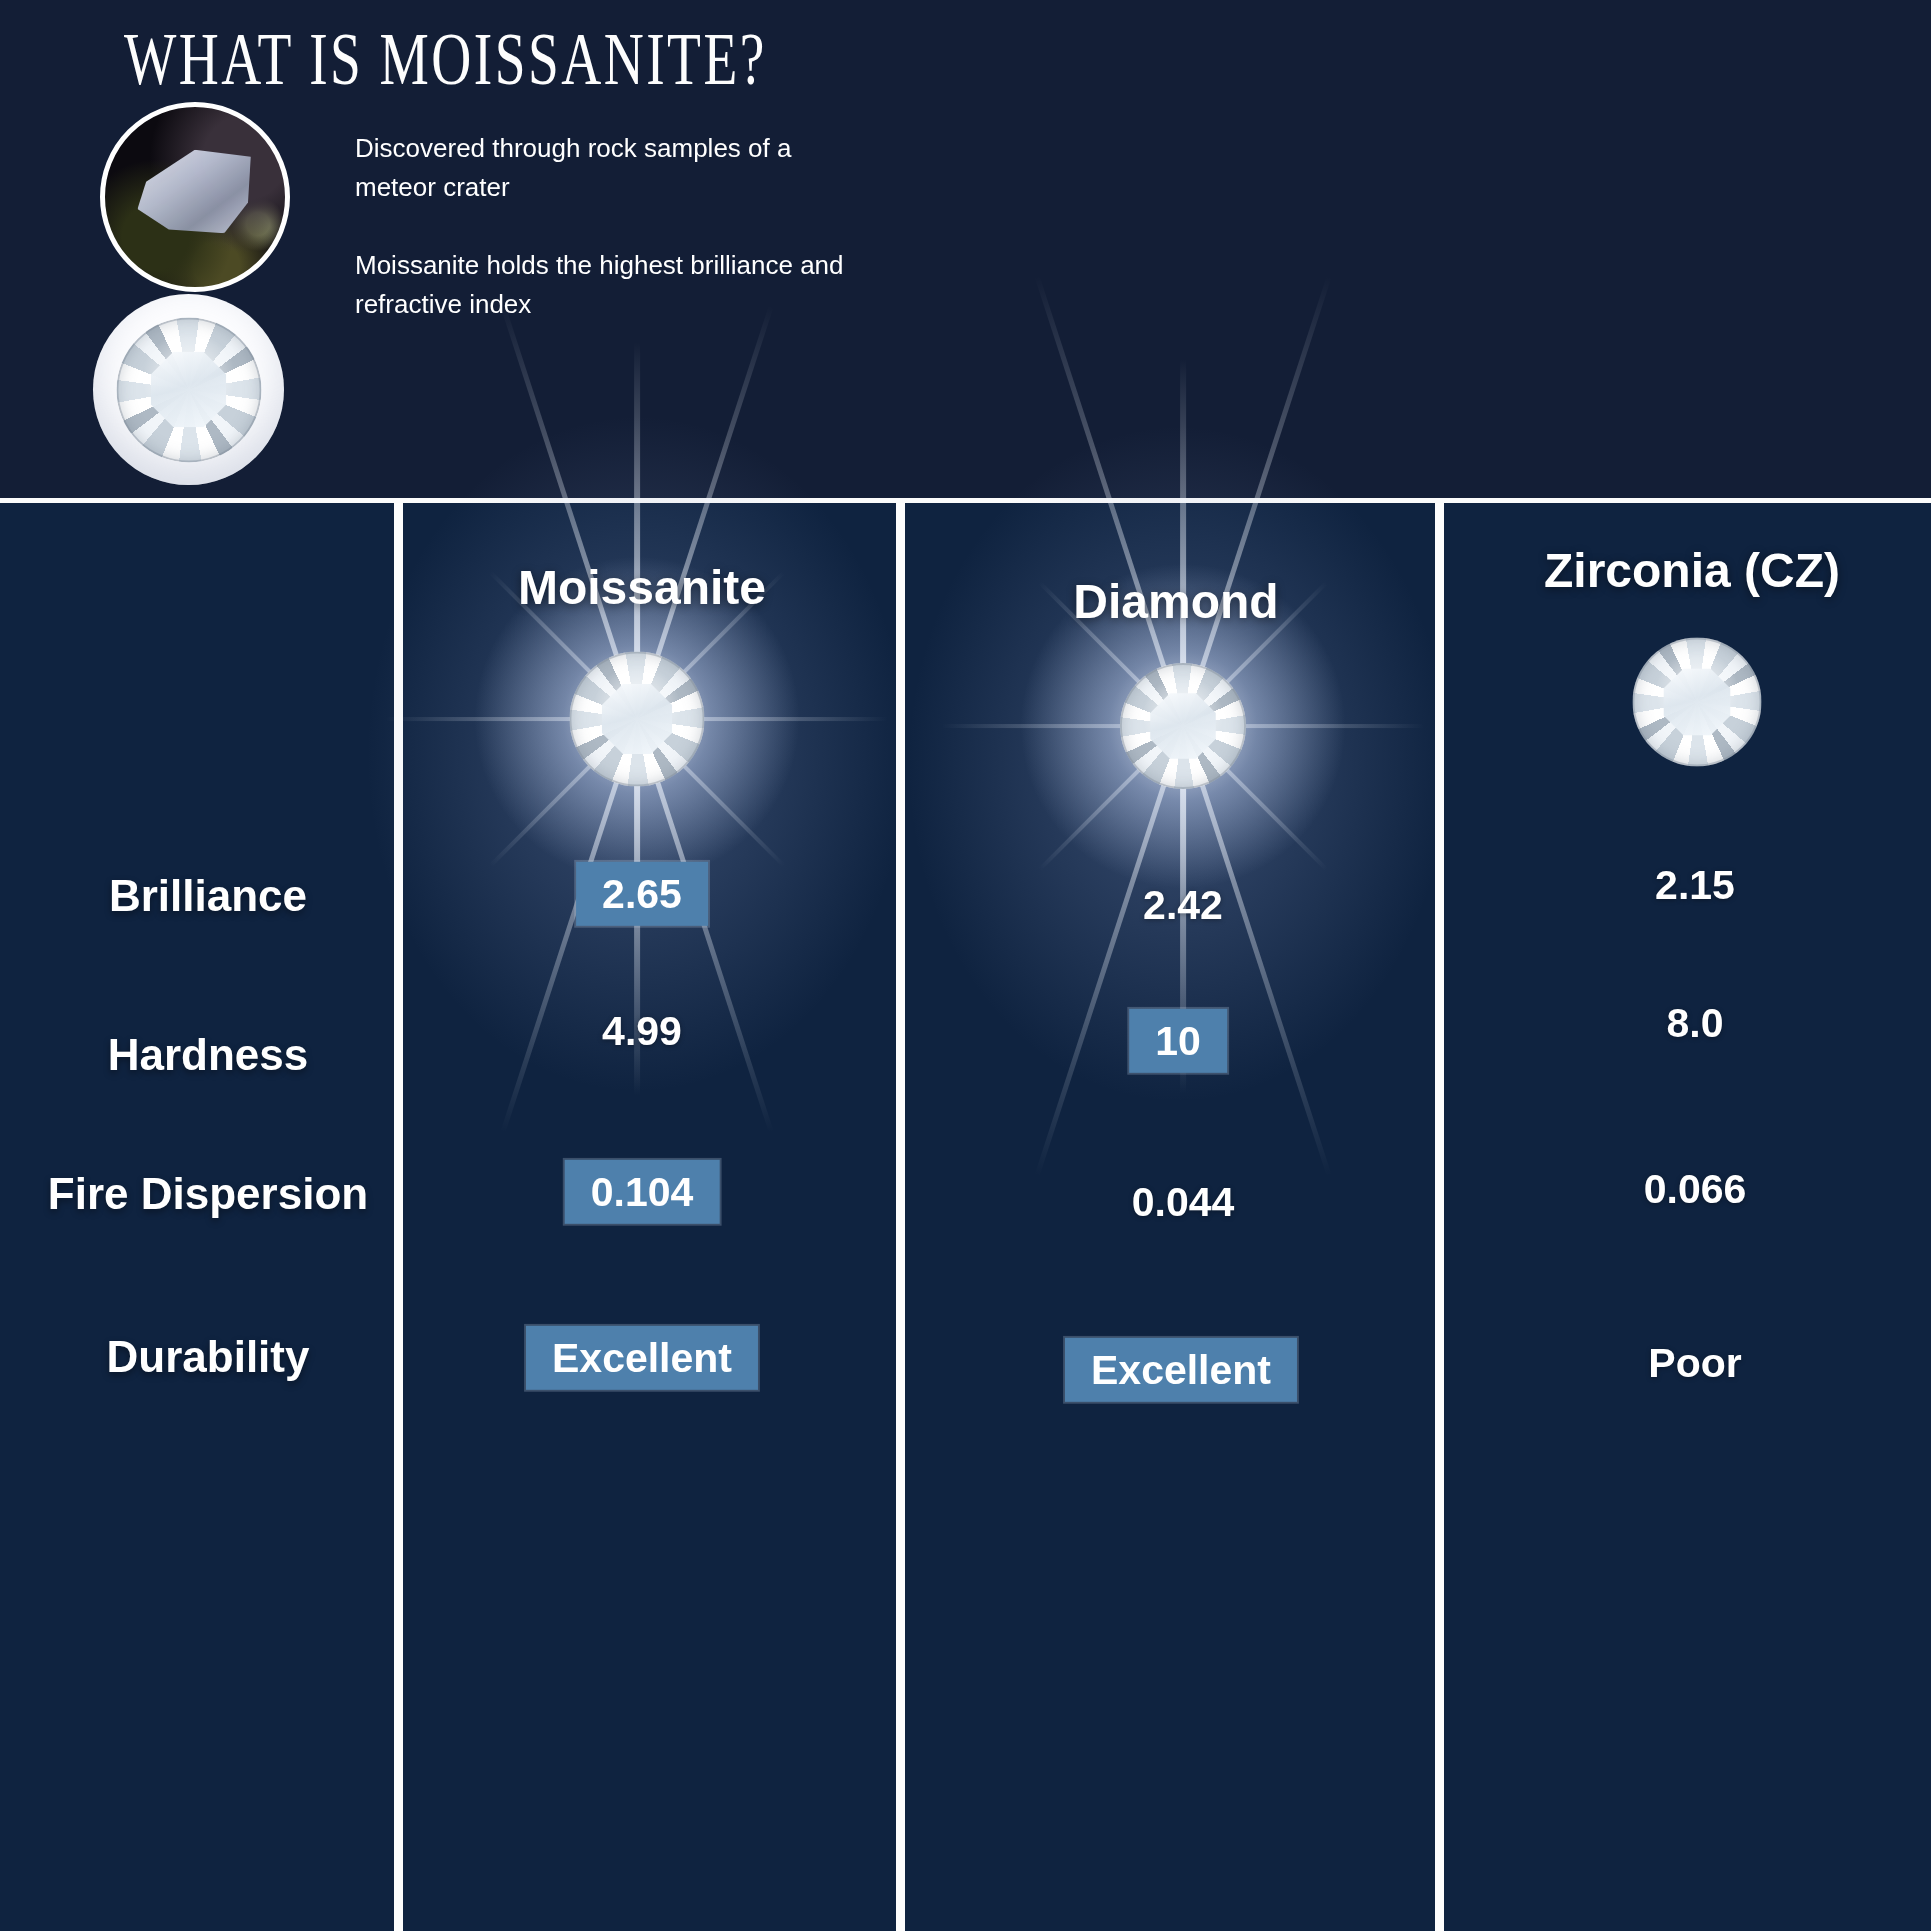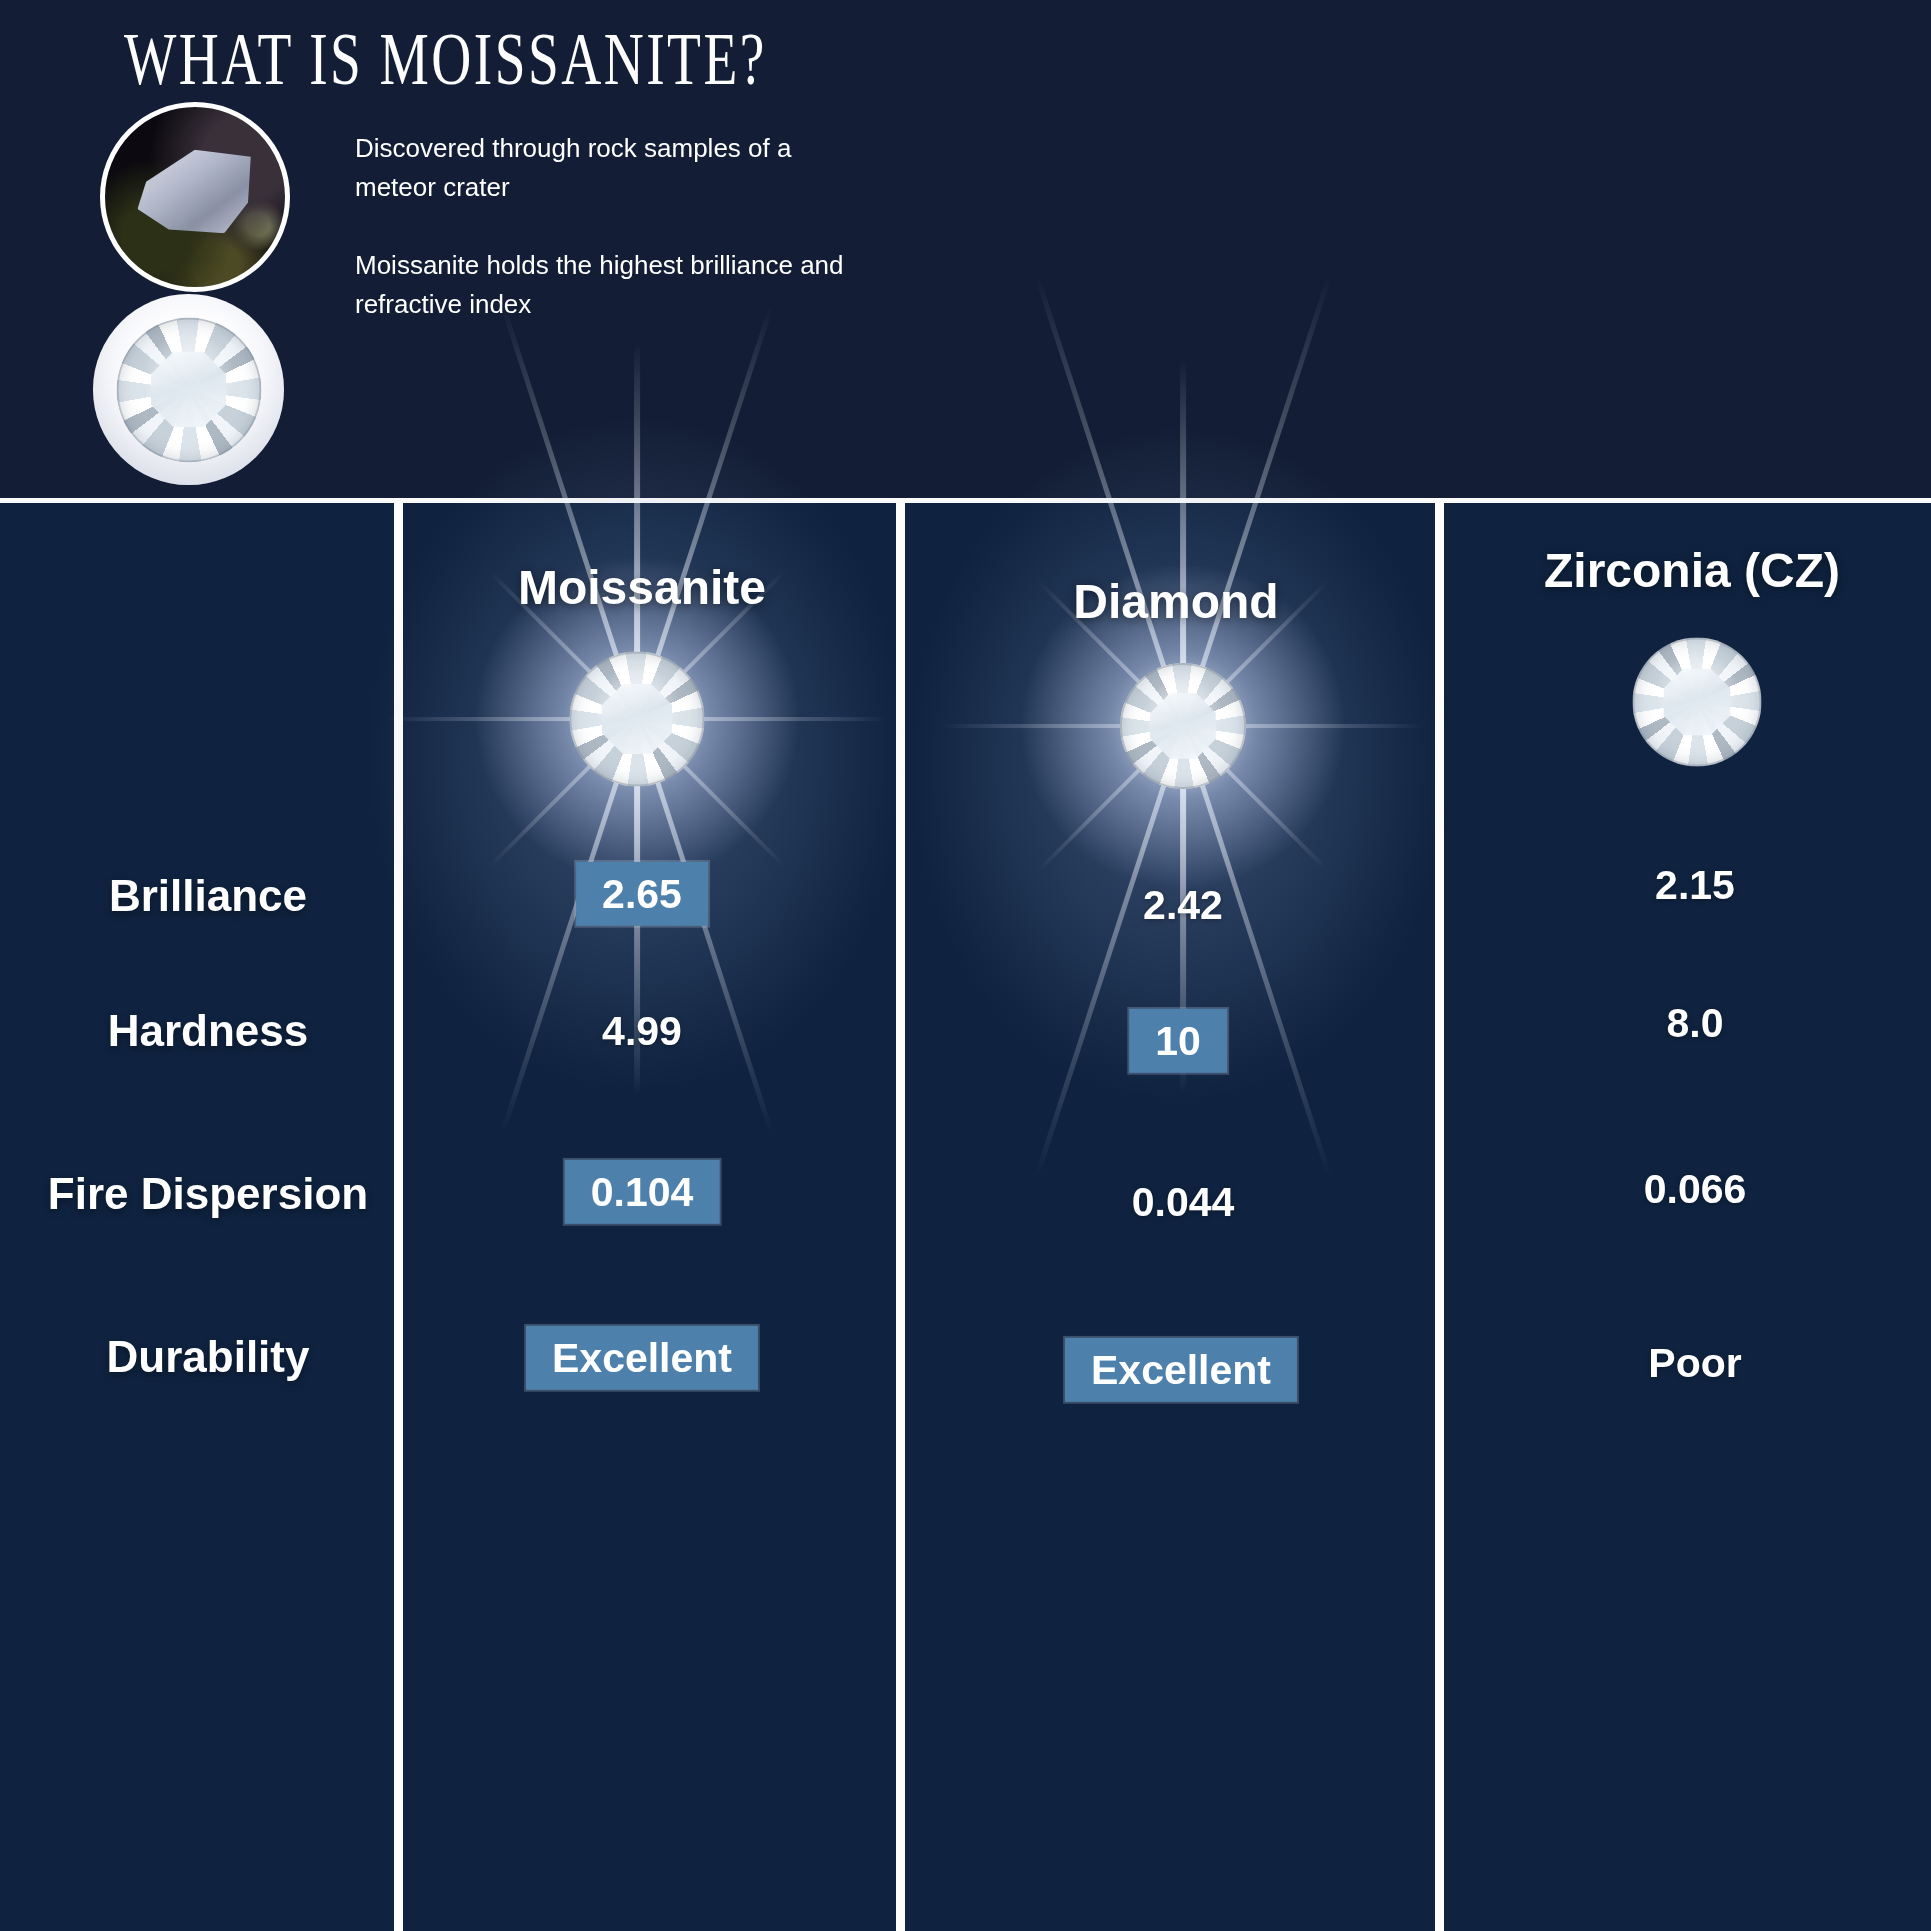--- a/index.html
+++ b/index.html
@@ -132,21 +132,21 @@
     </div>
     <div class="gem" style="left:1183px;top:223px;width:126px;height:126px;"></div>
 
     <div class="gem" style="left:1697px;top:199px;width:129px;height:129px;"></div>
 
     <div class="colhead" style="left:642px;top:84px;">Moissanite</div>
     <div class="colhead" style="left:1176px;top:98px;">Diamond</div>
     <div class="colhead" style="left:1692px;top:67px;">Zirconia (CZ)</div>
 
     <div class="rowlabel" style="left:208px;top:393px;">Brilliance</div>
-    <div class="rowlabel" style="left:208px;top:528px;">Hardness</div>
+    <div class="rowlabel" style="left:208px;top:552px;">Hardness</div>
     <div class="rowlabel" style="left:208px;top:691px;">Fire Dispersion</div>
     <div class="rowlabel" style="left:208px;top:854px;">Durability</div>
 
     <div class="cell box" style="left:642px;top:391px;">2.65</div>
     <div class="cell" style="left:642px;top:528px;">4.99</div>
     <div class="cell box" style="left:642px;top:689px;">0.104</div>
     <div class="cell box" style="left:642px;top:855px;">Excellent</div>
 
     <div class="cell" style="left:1183px;top:402px;">2.42</div>
     <div class="cell box" style="left:1178px;top:538px;text-align:right;">10</div>

